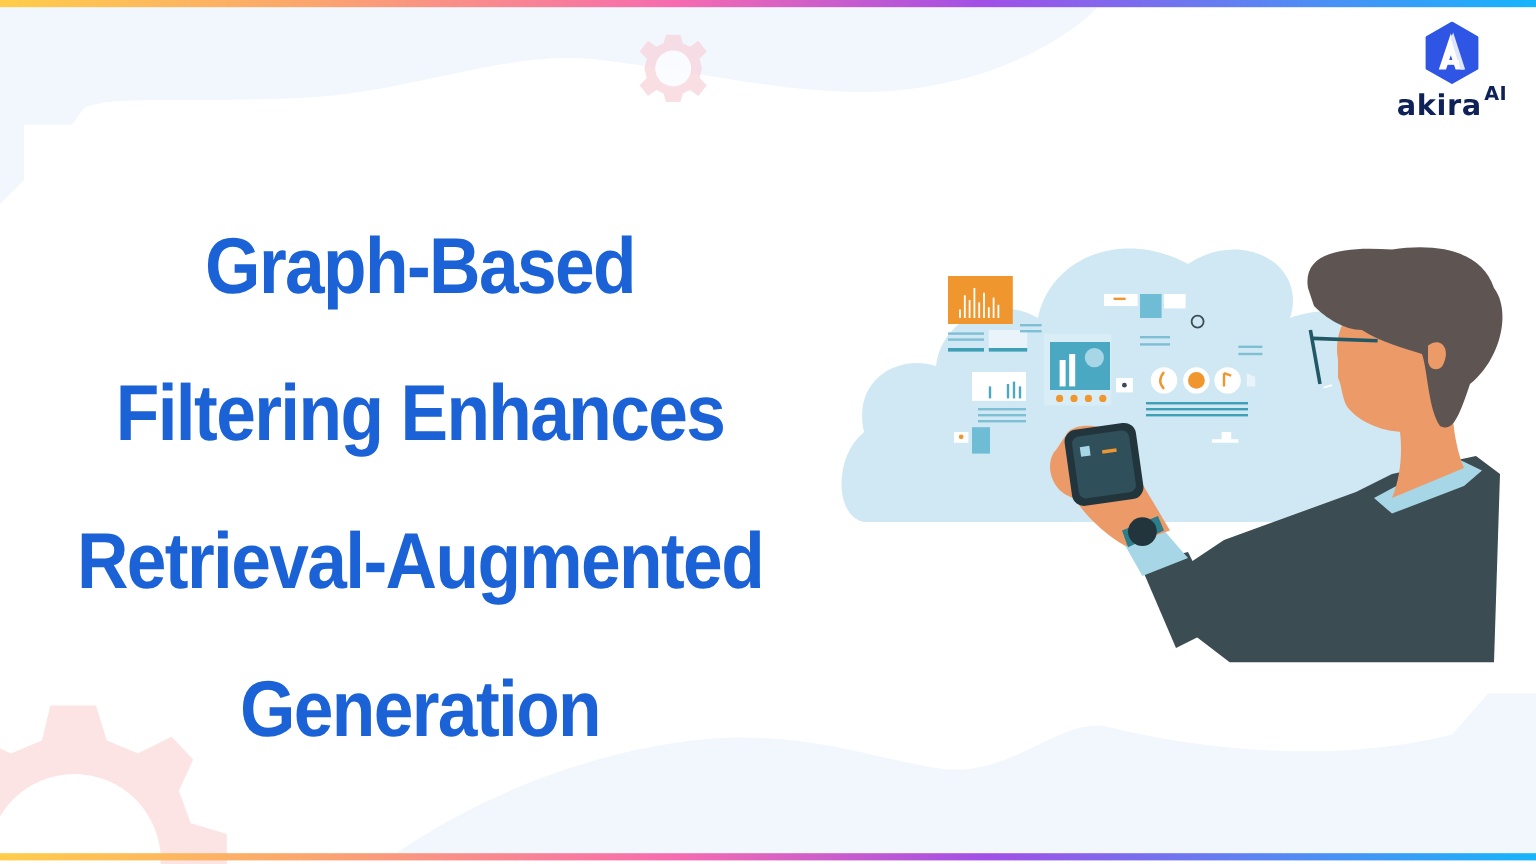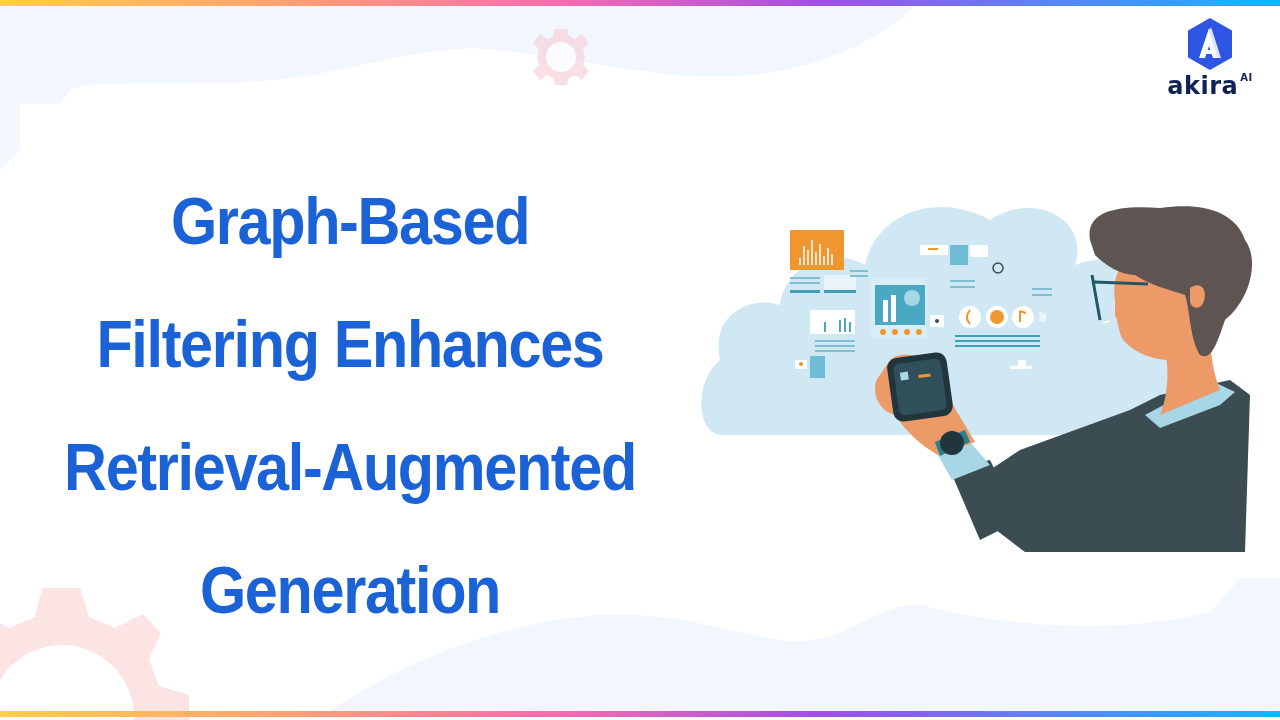--- a/index.html
+++ b/index.html
@@ -9,21 +9,21 @@
   .stripe.top { top:0; }
   .stripe.bottom { top:711px; }
   .bg-svg { position:absolute; left:0; top:0; z-index:0; }
   .title { position:absolute; left:0; top:160px; width:700px; z-index:2; text-align:center;
     color:#1b62d6; font-family:"Liberation Sans", sans-serif; font-weight:bold; font-size:66px; line-height:123px;
     letter-spacing:-1.5px; transform:scaleX(0.9); transform-origin:350px 0; }
   .title .line { display:block; white-space:nowrap; }
   .logo { position:absolute; left:1150px; top:18px; width:120px; height:100px; z-index:3; text-align:center; }
   .logo svg { display:block; margin:0 auto; }
   .logo-word { font-family:"DejaVu Sans", sans-serif; font-weight:bold; color:#0e2257; font-size:24px; position:relative; top:2px; letter-spacing:0.5px;}
-  .logo-word sup { font-size:10px; position:relative; top:-4px; margin-left:2px;text-align:center; }
+  .logo-word sup { font-size:16px; position:relative; top:-4px; margin-left:2px;text-align:center; }
   .illus { position:absolute; left:690px; top:180px; z-index:2; }
 </style>
 </head>
 <body>
 
 <svg class="bg-svg" width="1280" height="720" viewBox="0 0 1280 720">
 
   <path d="M0 6 H915 C880 40 820 70 740 76 C660 80 600 62 500 50 C420 40 340 80 240 82 C140 85 90 80 70 90 L60 104 H20 V150 L0 170 Z" fill="#f2f7fe"></path>
 
   <g transform="translate(561,57)" fill="#f8d6de" opacity="0.8">

